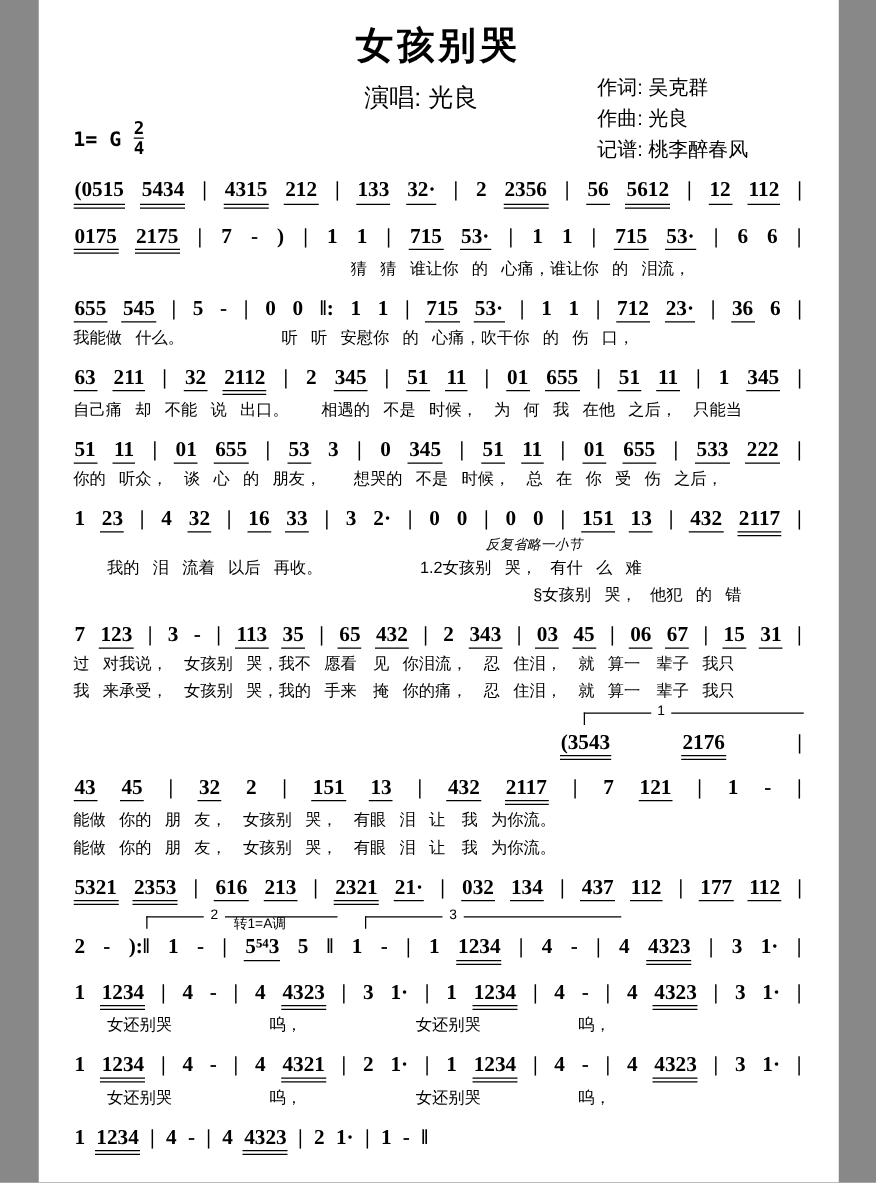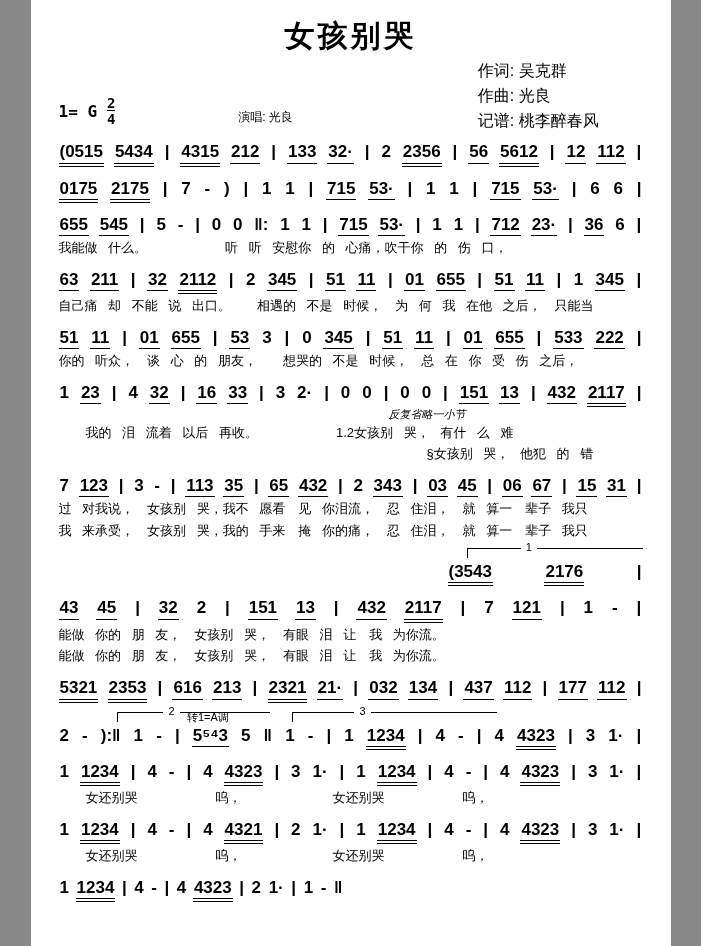--- a/index.html
+++ b/index.html
@@ -10,28 +10,28 @@
   }
   .title{
     text-align:center;font-size:30px;font-weight:bold;letter-spacing:3px;
     margin:4px 0 2px 0;font-family:"DejaVu Sans",sans-serif;
   }
   .meta{display:flex;align-items:flex-start;margin-bottom:8px;}
   .key-sig{width:30%;font-weight:bold;font-size:16px;padding-left:16px;padding-top:8px;
     font-family:"DejaVu Sans Mono","DejaVu Sans",monospace;display:flex;align-items:center;gap:10px;margin-top:29px;}
   .frac{display:inline-flex;flex-direction:column;align-items:center;line-height:1;font-size:14px;}
   .frac .den{border-top:1.5px solid #000;padding-top:1px;}
-  .performer{width:33%;text-align:left;font-size:12px;padding-top:6px;margin-top:44px;}
+  .performer{width:33%;text-align:center;font-size:20px;padding-top:6px;}
   .credits{width:37%;font-size:16px;line-height:1.55;padding-left:42px;box-sizing:border-box;}
   .score{padding:0 16px;}
   .system{position:relative;margin-bottom:11px;}
   .notes-row{
     display:flex;justify-content:space-between;align-items:baseline;
     font-weight:bold;font-size:17px;line-height:1.25;
-    font-family:Liberation Sans, sans-serif;white-space:pre;
+    font-family:Liberation Serif, serif;white-space:pre;
   }
   .tok{white-space:pre;padding:0 1px;}
   .u1{border-bottom:1.6px solid #000;}
   .u2{border-bottom:4px double #000;}
   .lyric-row{font-size:13px;line-height:1.45;margin-top:3px;white-space:pre;word-spacing:7px;}
   .small-note{font-size:11px;font-style:italic;line-height:1.1;margin-top:1px;white-space:pre;}
   .volta{position:absolute;top:-13px;height:9px;border-top:1.4px solid #000;border-left:1.4px solid #000;}
   .volta b{position:absolute;top:-8px;left:30%;background:#fff;padding:0 5px;font-size:11px;font-weight:normal;}
   .key-change{position:absolute;top:-15px;font-size:11px;white-space:pre;}
 </style>
@@ -57,20 +57,21 @@
       <div>记谱: 桃李醉春风</div>
     </div>
   </div>
 
   <div class="score" id="score">
       <div class="system">
         <div class="notes-row"><span class="tok u2">(0515</span><span class="tok u2">5434</span><span class="tok">|</span><span class="tok u2">4315</span><span class="tok u1">212</span><span class="tok">|</span><span class="tok u1">133</span><span class="tok u1">32·</span><span class="tok">|</span><span class="tok">2</span><span class="tok u2">2356</span><span class="tok">|</span><span class="tok u1">56</span><span class="tok u2">5612</span><span class="tok">|</span><span class="tok u1">12</span><span class="tok u1">112</span><span class="tok">|</span></div>
       </div>
       <div class="system">
         <div class="notes-row"><span class="tok u2">0175</span><span class="tok u2">2175</span><span class="tok">|</span><span class="tok">7</span><span class="tok">-</span><span class="tok">)</span><span class="tok">|</span><span class="tok">1</span><span class="tok">1</span><span class="tok">|</span><span class="tok u1">715</span><span class="tok u1">53·</span><span class="tok">|</span><span class="tok">1</span><span class="tok">1</span><span class="tok">|</span><span class="tok u1">715</span><span class="tok u1">53·</span><span class="tok">|</span><span class="tok">6</span><span class="tok">6</span><span class="tok">|</span></div>
+        <div class="lyric-row" style="padding-left: 222px;">猜 猜 谁让你 的 心痛，谁让你 的 泪流，</div>
       </div>
       <div class="system">
         <div class="notes-row"><span class="tok u1">655</span><span class="tok u1">545</span><span class="tok">|</span><span class="tok">5</span><span class="tok">-</span><span class="tok">|</span><span class="tok">0</span><span class="tok">0</span><span class="tok">‖:</span><span class="tok">1</span><span class="tok">1</span><span class="tok">|</span><span class="tok u1">715</span><span class="tok u1">53·</span><span class="tok">|</span><span class="tok">1</span><span class="tok">1</span><span class="tok">|</span><span class="tok u1">712</span><span class="tok u1">23·</span><span class="tok">|</span><span class="tok u1">36</span><span class="tok">6</span><span class="tok">|</span></div>
         <div class="lyric-row" style="padding-left: 0px;">我能做 什么。　　　　　　听 听 安慰你 的 心痛，吹干你 的 伤 口，</div>
       </div>
       <div class="system">
         <div class="notes-row"><span class="tok u1">63</span><span class="tok u1">211</span><span class="tok">|</span><span class="tok u1">32</span><span class="tok u2">2112</span><span class="tok">|</span><span class="tok">2</span><span class="tok u1">345</span><span class="tok">|</span><span class="tok u1">51</span><span class="tok u1">11</span><span class="tok">|</span><span class="tok u1">01</span><span class="tok u1">655</span><span class="tok">|</span><span class="tok u1">51</span><span class="tok u1">11</span><span class="tok">|</span><span class="tok">1</span><span class="tok u1">345</span><span class="tok">|</span></div>
         <div class="lyric-row" style="padding-left: 0px;">自己痛 却 不能 说 出口。　　相遇的 不是 时候，　为 何 我 在他 之后，　只能当</div>
       </div>
       <div class="system">

